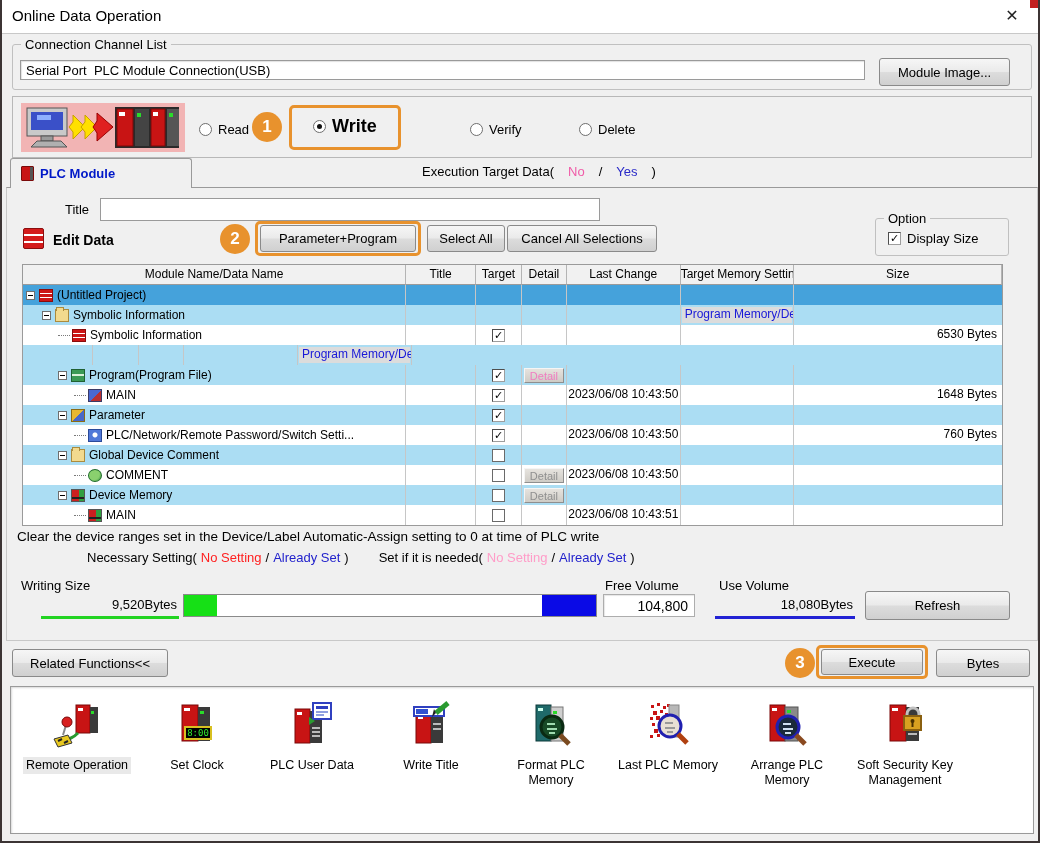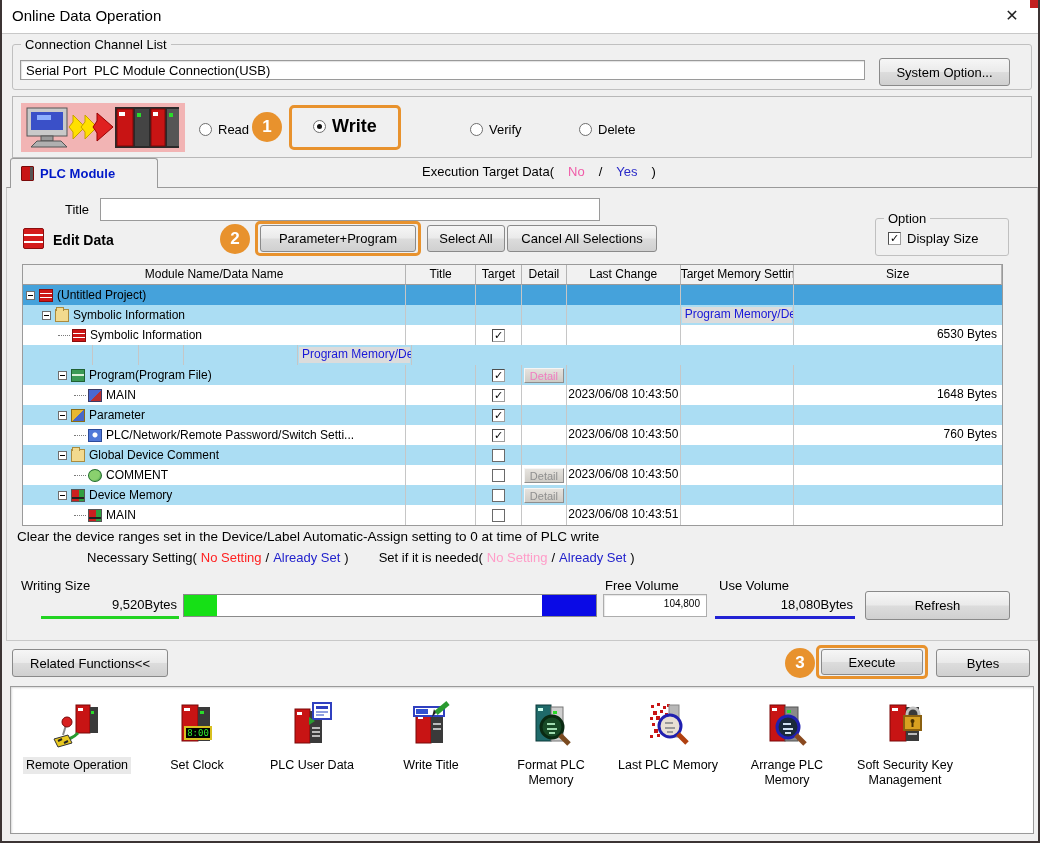--- a/index.html
+++ b/index.html
@@ -114,22 +114,22 @@
   .note2 { position:absolute; left:80px; top:362px; font-size:13px; display:flex; gap:4px; }
   .c-red { color:#ff2020; } .c-blue { color:#2222cc; } .c-pink { color:#ff9cc8; }
   .gap28 { width:22px; }
   .vol-label { position:absolute; font-size:13px; }
   .vol-value { position:absolute; font-size:13px; text-align:right; }
   .uline-green { position:absolute; height:3px; background:#22d422; }
   .uline-blue  { position:absolute; height:3px; background:#2222d4; }
   .pbar { position:absolute; left:176px; top:406px; width:414px; height:23px; background:#fff; border:1px solid #8a8a8a; display:flex; }
   .pbar .seg-green { background:#16e016; height:100%; }
   .pbar .seg-blue  { background:#0a0ae6; height:100%; margin-left:auto; }
-  .freebox { position:absolute; left:596px; top:406px; width:104px; height:23px; background:#fff; border:1px solid #adadad;
-             box-shadow:inset 1px 1px 1px rgba(0,0,0,.1); font-size:10px; text-align:right; padding:3px 6px 0 0; }
+  .freebox { position:absolute; left:596px; top:406px; width:92px; height:23px; background:#fff; border:1px solid #adadad;
+             box-shadow:inset 1px 1px 1px rgba(0,0,0,.1); font-size:14px; text-align:right; padding:3px 6px 0 0; }
 
   
   
   .toolpanel { position:absolute; left:8px; top:686px; width:1024px; height:148px; background:#fff; border:1px solid #9a9a9a; box-shadow:inset 1px 1px 2px rgba(0,0,0,.15); }
   .toolitem { position:absolute; width:116px; text-align:center; }
   .toolitem svg { display:block; margin:0 auto; }
   .tb-label { margin-top:6px; font-size:12.5px; line-height:15px; white-space:pre-line; display:inline-block; padding:1px 3px; }
   .tb-label.hl { background:#e9e9e9; }
 </style>
 </head>
@@ -140,21 +140,21 @@
   <div class="titlebar">
     <span class="ttl">Online Data Operation</span>
     <span class="closex">✕</span>
   </div>
   <div class="artifact-tr"></div>
 
   <div class="groupbox" style="left:10px; top:44px; width:1020px; height:46px;">
     <span class="glabel">Connection Channel List</span>
   </div>
   <div class="input sunken" style="left:18px; top:60px; width:845px; height:20px;">Serial Port  PLC Module Connection(USB)</div>
-  <button class="btn" style="left:877px; top:58px; width:131px; height:28px;">System Option...</button>
+  <button class="btn" style="left:877px; top:58px; width:131px; height:28px;">Module Image...</button>
 
   <div class="op-panel">
     <div class="pink-ico">
       <svg width="164" height="49" viewBox="0 0 164 49">
         <rect x="6" y="5" width="40" height="28" fill="#c9c9c9" stroke="#555"></rect>
         <rect x="10" y="9" width="32" height="18" fill="#3a50c8"></rect>
         <rect x="16" y="12" width="14" height="5" fill="#8fb0ff"></rect>
         <rect x="20" y="33" width="12" height="5" fill="#9a9a9a" stroke="#555"></rect>
         <polygon points="10,44 46,44 40,38 16,38" fill="#b0b0b0" stroke="#555"></polygon>
         <polygon points="52,12 64,24 52,36 52,29 48,24 52,19" fill="#ffe000" stroke="#c8a000"></polygon>
@@ -185,21 +185,21 @@
     </div>
     <div class="radio-item" style="left:566px; top:22px;">
       <span class="rcirc"></span>
       <span>Delete</span>
     </div>
   </div>
   <div class="badge" style="left:250px; top:112px;">1</div>
   <div class="obox" style="left:287px; top:105px; width:112px; height:45px;"></div>
 
   <div class="tabstrip">
-    <div class="tab sel" style="left:8px; width:148px;">
+    <div class="tab sel" style="left:8px; width:182px;">
       <span class="tabicon red"></span>
       <span class="tab1-txt">PLC Module</span>
     </div>
     <div class="exec-target">
       <span>Execution Target Data(</span>
       <span class="c-no">No</span>
       <span>/</span>
       <span class="c-yes">Yes</span>
       <span>)</span>
     </div>

